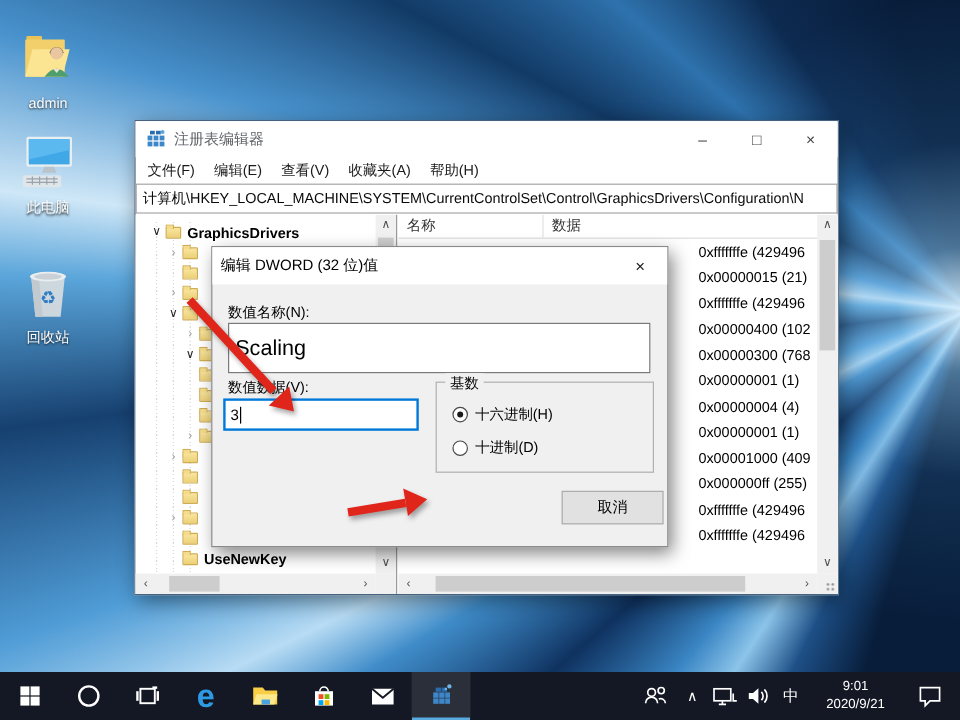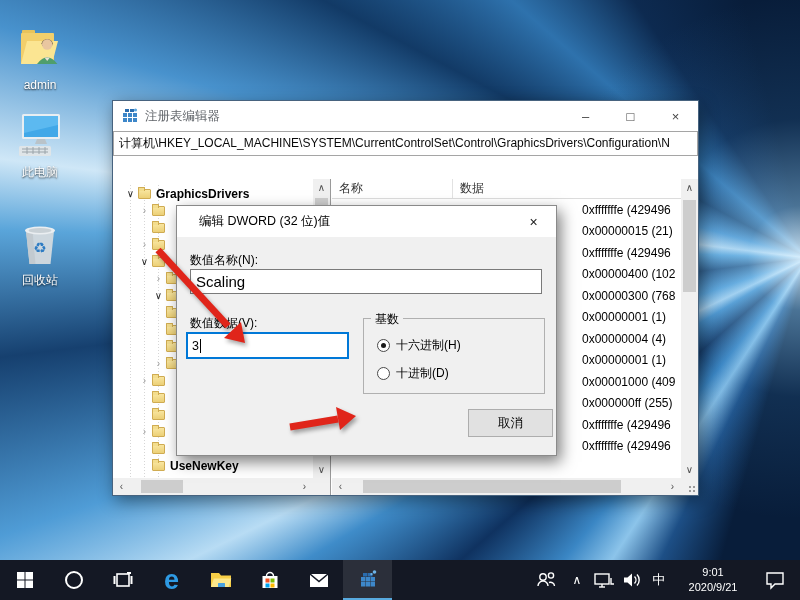--- a/index.html
+++ b/index.html
@@ -64,26 +64,26 @@
   .vscroll .sb-down{bottom:0;}
   .vthumb{position:absolute;left:2px;width:13px;background:#cdcdcd;}
   .hthumb{height:13px;background:#cdcdcd;}
   .sb-spacer{flex:1;}
   .sb-corner{position:absolute;right:0;bottom:0;width:17px;height:17px;background:#f0f0f0;}
   .grip{position:absolute;right:2px;bottom:2px;width:8px;height:8px;
     background-image:radial-gradient(#9a9a9a 1px,transparent 1.2px);background-size:4px 4px;}
   
   .dialog{position:absolute;left:176px;top:205px;width:381px;height:251px;background:#f0f0f0;
     border:1px solid #8a8a8a;box-shadow:4px 6px 14px rgba(0,0,0,.5);}
-  .dlg-title{height:31px;background:#fff;display:flex;align-items:center;padding-left:22px;font-size:12.5px;color:#000;}
+  .dlg-title{height:31px;background:#fff;display:flex;align-items:center;padding-left:7px;font-size:12.5px;color:#000;}
   .dlg-close{position:absolute;right:0;top:0;width:45px;height:31px;display:flex;align-items:center;justify-content:center;font-size:14px;color:#1a1a1a;}
   .dlg-label{position:absolute;font-size:12px;color:#000;}
   .name-label{left:13px;top:46px;}
-  .name-field{position:absolute;left:13px;top:63px;width:352px;height:25px;background:#fff;
-    border:1px solid #7a7a7a;font-size:15px;color:#000;display:flex;align-items:center;padding-left:5px;}
+  .name-field{position:absolute;left:13px;top:63px;width:352px;height:42px;background:#fff;
+    border:1px solid #7a7a7a;font-size:18px;color:#000;display:flex;align-items:center;padding-left:5px;}
   .data-label{left:13px;top:109px;}
   .data-field{position:absolute;left:9px;top:126px;width:163px;height:27px;background:#fff;
     border:2px solid #0078d7;font-size:12.5px;color:#000;display:flex;align-items:center;padding-left:4px;}
   .caret{display:inline-block;width:1px;height:14px;background:#000;margin-left:1px;}
   .base-group{position:absolute;left:186px;top:112px;width:182px;height:76px;border:1px solid #b0b0b0;}
   .base-legend{position:absolute;left:194px;top:105px;background:#f0f0f0;padding:0 4px;font-size:12px;color:#000;}
   .radio-row{position:absolute;display:flex;align-items:center;}
   .radio-hex-row{left:200px;top:131px;}
   .radio-dec-row{left:200px;top:159px;}
   .radio{width:13px;height:13px;border:1px solid #4a4a4a;border-radius:50%;background:#fff;position:relative;}
@@ -170,20 +170,27 @@
         </g>
         <circle cx="13.5" cy="2" r="1.6" fill="#5aa7e0"></circle>
       </svg>
       <span class="title-text">注册表编辑器</span>
       <div class="win-controls">
         <span class="win-ctrl">–</span>
         <span class="win-ctrl">□</span>
         <span class="win-ctrl">×</span>
       </div>
     </div>
+    <div class="menubar">
+      <span class="menu-item">文件(F)</span>
+      <span class="menu-item">编辑(E)</span>
+      <span class="menu-item">查看(V)</span>
+      <span class="menu-item">收藏夹(A)</span>
+      <span class="menu-item">帮助(H)</span>
+    </div>
     <div class="addressbar">
       <span>计算机\HKEY_LOCAL_MACHINE\SYSTEM\CurrentControlSet\Control\GraphicsDrivers\Configuration\N</span>
     </div>
     <div class="win-body">
       <div class="tree-pane">
         <div class="tree-rows">
             <div class="tree-row" style="padding-left: 12px;">
               <span class="expander open">∨</span>
               <span class="folder-icon"></span>
               <span class="tree-label">GraphicsDrivers</span>

